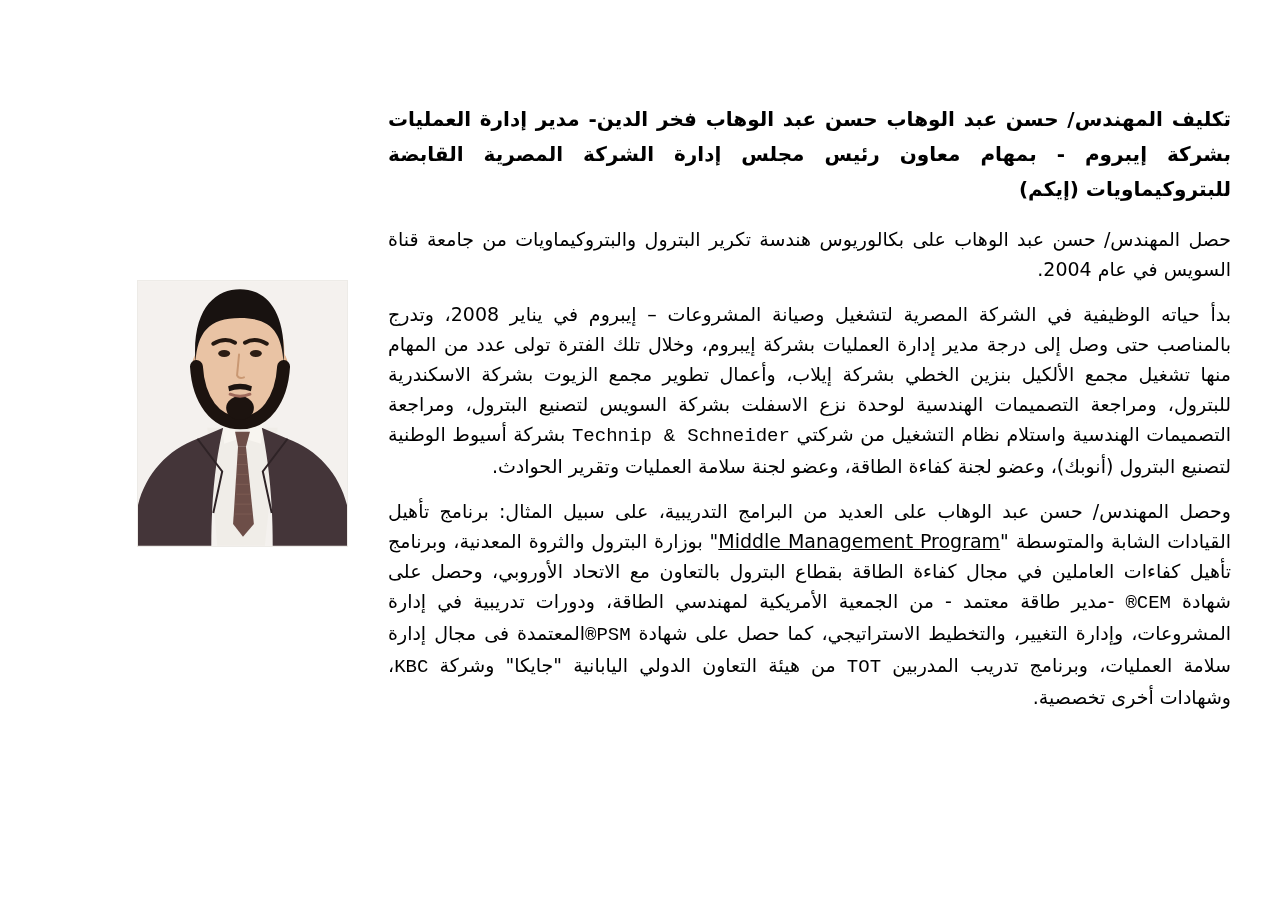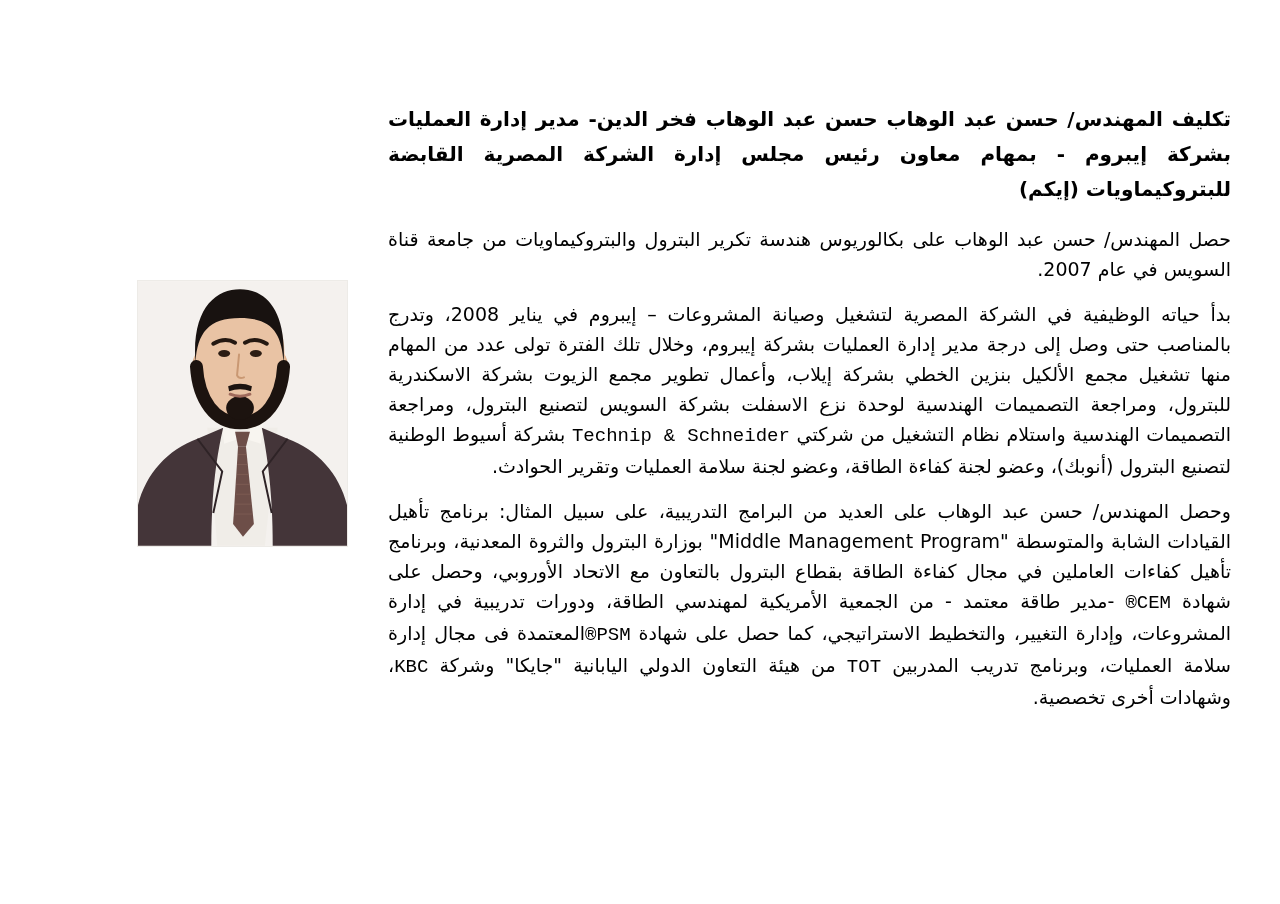--- a/index.html
+++ b/index.html
@@ -28,21 +28,21 @@
   .doc-title {
     font-size: 20px;
     font-weight: 700;
     line-height: 35px;
     margin: 0 0 17px 0;
     text-align: justify;
   }
   .text-col p { margin: 0 0 15px 0; }
   .p-training { margin-top: 12px; }
   .latin-serif { font-family: Liberation Mono, monospace; }
-  .latin-sans  { font-family: "DejaVu Sans", "Liberation Sans", sans-serif; }
+  .latin-sans  { font-family: "DejaVu Sans", "Liberation Sans", sans-serif; text-decoration: underline; }
   .portrait {
     position: absolute;
     left: 137px; top: 280px;
     width: 211px; height: 267px;
     border: 1px solid #edebe7;
     box-sizing: border-box;
     overflow: hidden;
     background: #f7f5f2;
   }
   .portrait svg { display: block; width: 100%; height: 100%; }
@@ -93,20 +93,20 @@
 
       <path d="M91 106 Q103 101 115 106 L114 111 Q103 107 92 111 Z" fill="#1c130f"></path>
       <path d="M93 114 Q103 118 113 114" stroke="#a06b5c" stroke-width="3" fill="none" stroke-linecap="round"></path>
     </svg>
   </div>
 
   <div class="text-col" dir="rtl">
 
     <h1 class="doc-title"><span>تكليف المهندس/ حسن عبد الوهاب حسن عبد الوهاب فخر الدين- مدير إدارة العمليات بشركة إيبروم - بمهام معاون رئيس مجلس إدارة الشركة المصرية القابضة للبتروكيماويات (إيكم)</span></h1>
 
-    <p><span>حصل المهندس/ حسن عبد الوهاب على بكالوريوس هندسة تكرير البترول والبتروكيماويات من جامعة قناة السويس في عام 2007.</span></p>
+    <p><span>حصل المهندس/ حسن عبد الوهاب على بكالوريوس هندسة تكرير البترول والبتروكيماويات من جامعة قناة السويس في عام 2004.</span></p>
 
     <p><span>بدأ حياته الوظيفية في الشركة المصرية لتشغيل وصيانة المشروعات – إيبروم في يناير 2008، وتدرج بالمناصب حتى وصل إلى درجة مدير إدارة العمليات بشركة إيبروم، وخلال تلك الفترة تولى عدد من المهام منها تشغيل مجمع الألكيل بنزين الخطي بشركة إيلاب، وأعمال تطوير مجمع الزيوت بشركة الاسكندرية للبترول، ومراجعة التصميمات الهندسية لوحدة نزع الاسفلت بشركة السويس لتصنيع البترول، ومراجعة التصميمات الهندسية واستلام نظام التشغيل من شركتي </span><span class="latin-serif">Technip &amp; Schneider</span><span> بشركة أسيوط الوطنية لتصنيع البترول (أنوبك)، وعضو لجنة كفاءة الطاقة، وعضو لجنة سلامة العمليات وتقرير الحوادث.</span></p>
 
     <p class="p-training"><span>وحصل المهندس/ حسن عبد الوهاب على العديد من البرامج التدريبية، على سبيل المثال: برنامج تأهيل القيادات الشابة والمتوسطة "</span><span class="latin-sans">Middle Management Program</span><span>" بوزارة البترول والثروة المعدنية، وبرنامج تأهيل كفاءات العاملين في مجال كفاءة الطاقة بقطاع البترول بالتعاون مع الاتحاد الأوروبي، وحصل على شهادة </span><span class="latin-serif">CEM®</span><span> -مدير طاقة معتمد - من الجمعية الأمريكية لمهندسي الطاقة، ودورات تدريبية في إدارة المشروعات، وإدارة التغيير، والتخطيط الاستراتيجي، كما حصل على شهادة </span><span class="latin-serif">PSM®</span><span>المعتمدة فى مجال إدارة سلامة العمليات، وبرنامج تدريب المدربين </span><span class="latin-serif">TOT</span><span> من هيئة التعاون الدولي اليابانية "جايكا" وشركة </span><span class="latin-serif">KBC</span><span>، وشهادات أخرى تخصصية.</span></p>
 
   </div>
 </div>
 
 </body></html>

